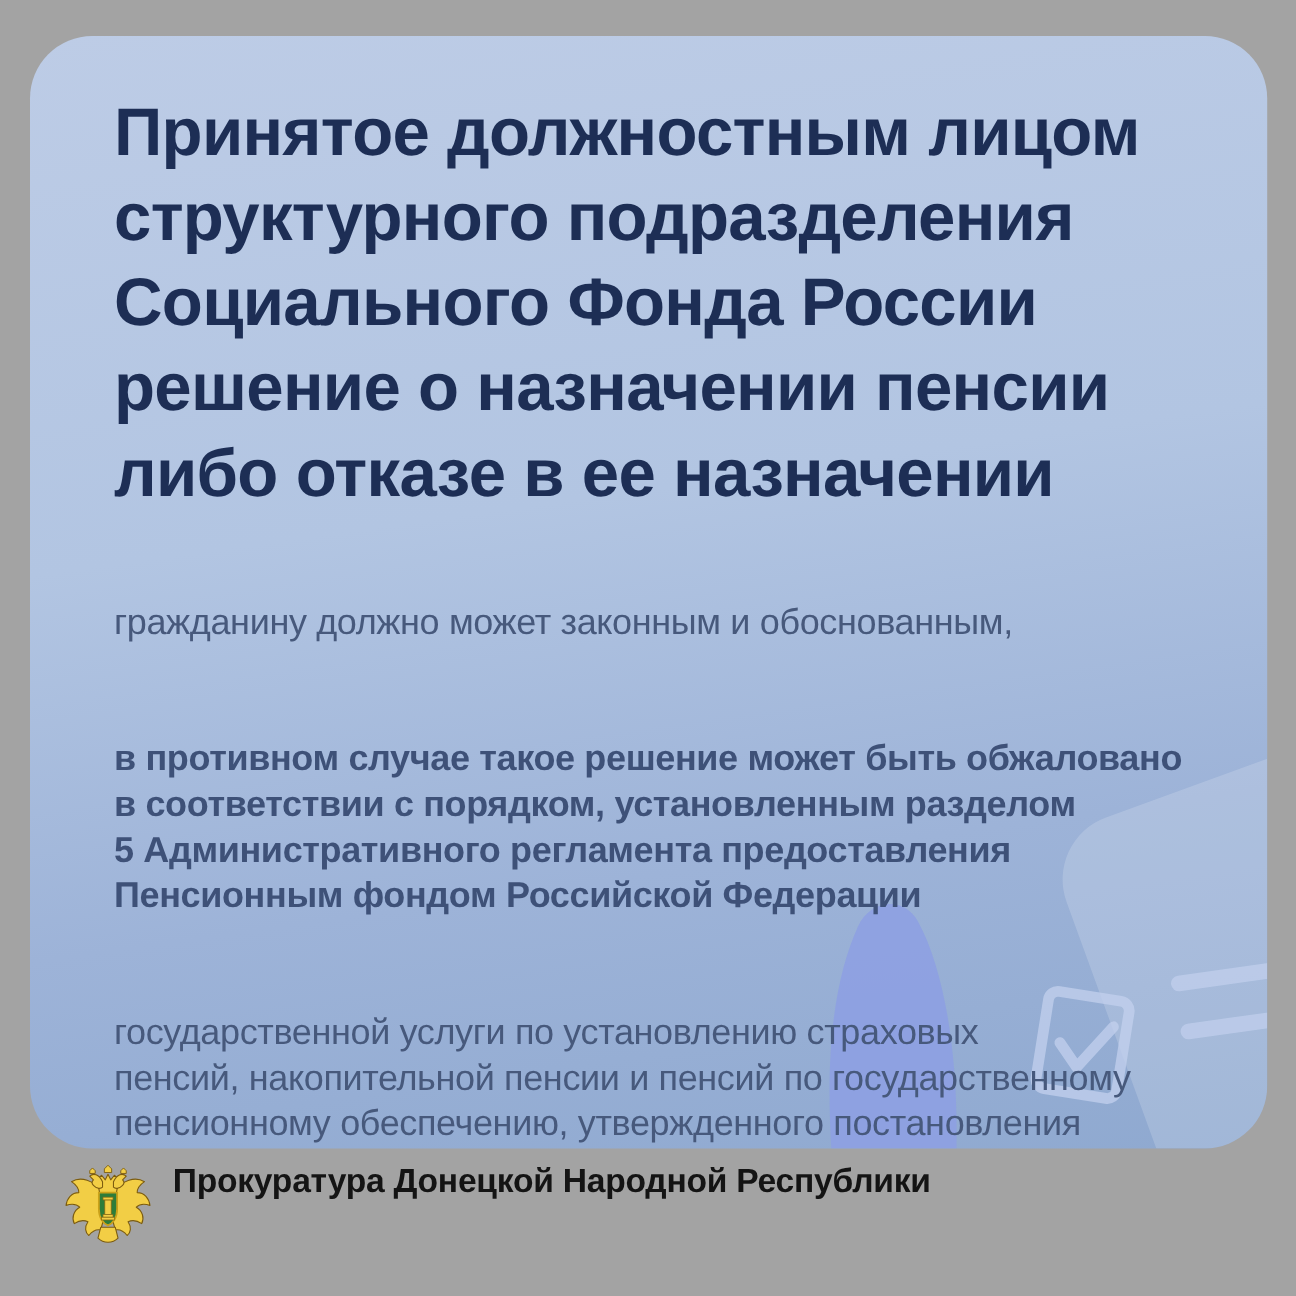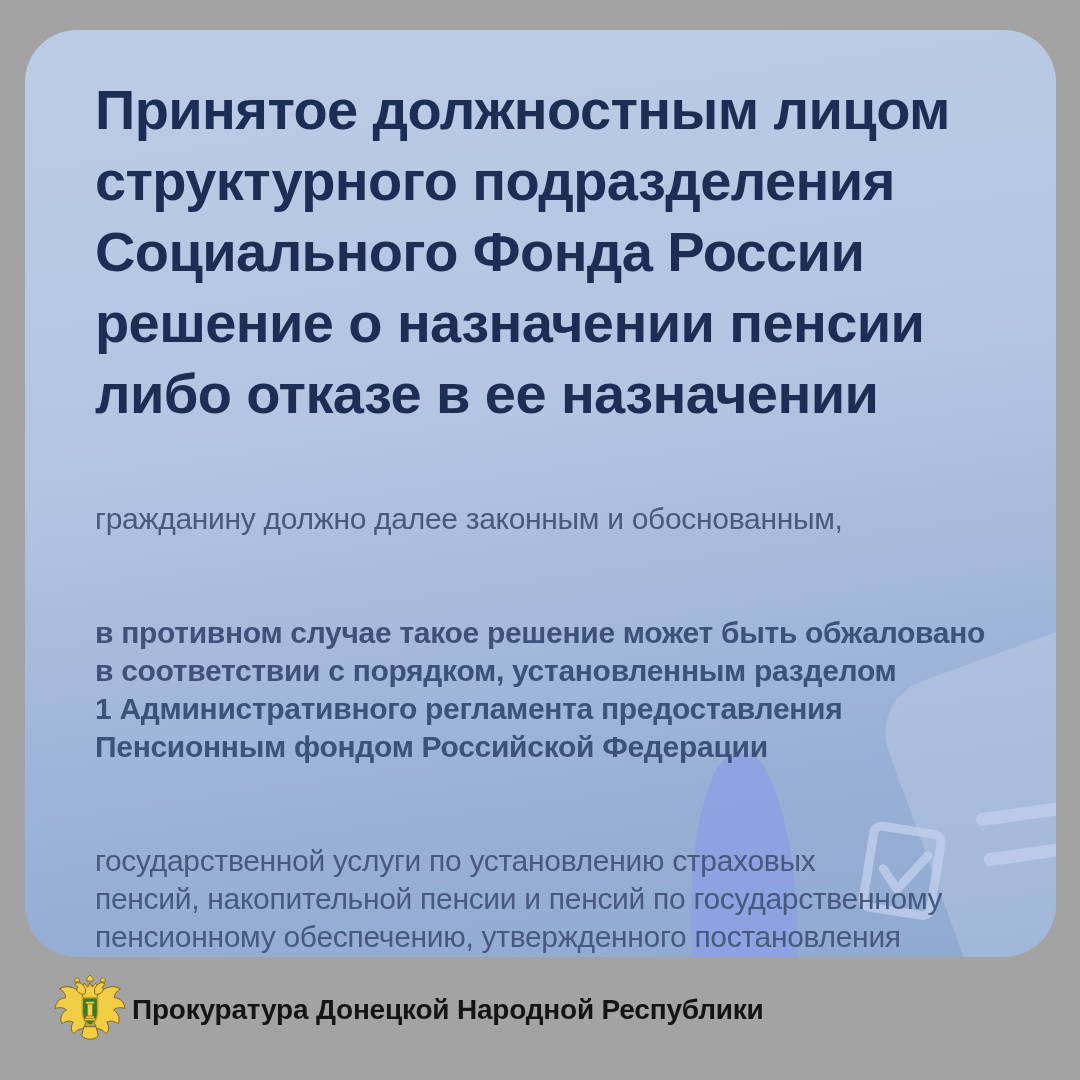--- a/index.html
+++ b/index.html
@@ -54,22 +54,22 @@
   .body-text .emphasis {
     font-weight: 700;
     color: #3e5178;
   }
   .footer {
     position: absolute;
     left: 52px;
     top: 968px;
     height: 84px;
     display: flex;
-    align-items: center;
-    gap: 4px;
+    align-items: flex-start;
+    gap: 16px;
   }
   .emblem {
     width: 76px;
     height: 76px;
     flex: 0 0 auto;
   }
   .org-name {
     font-size: 28px;
     font-weight: 700;
     color: #141414;
@@ -102,24 +102,24 @@
       </g>
     </svg>
 
     <div class="heading">Принятое должностным лицом
 структурного подразделения
 Социального Фонда России
 решение о назначении пенсии
 либо отказе в ее назначении</div>
 
     <div class="body-text">
-      <div>гражданину должно далее законным и обоснованным,</div>
+      <div>гражданину должно может законным и обоснованным,</div>
       <div class="emphasis">в противном случае такое решение может быть обжаловано
 в соответствии с порядком, установленным разделом
-1 Административного регламента предоставления
+5 Административного регламента предоставления
 Пенсионным фондом Российской Федерации</div>
       <div>государственной услуги по установлению страховых
 пенсий, накопительной пенсии и пенсий по государственному
 пенсионному обеспечению, утвержденного постановления
 Правления Пенсионного фонда Российской Федерации
 от 23.01.2019 № 16п
 (далее – Административный регламент).</div>
     </div>
 
   </div>

